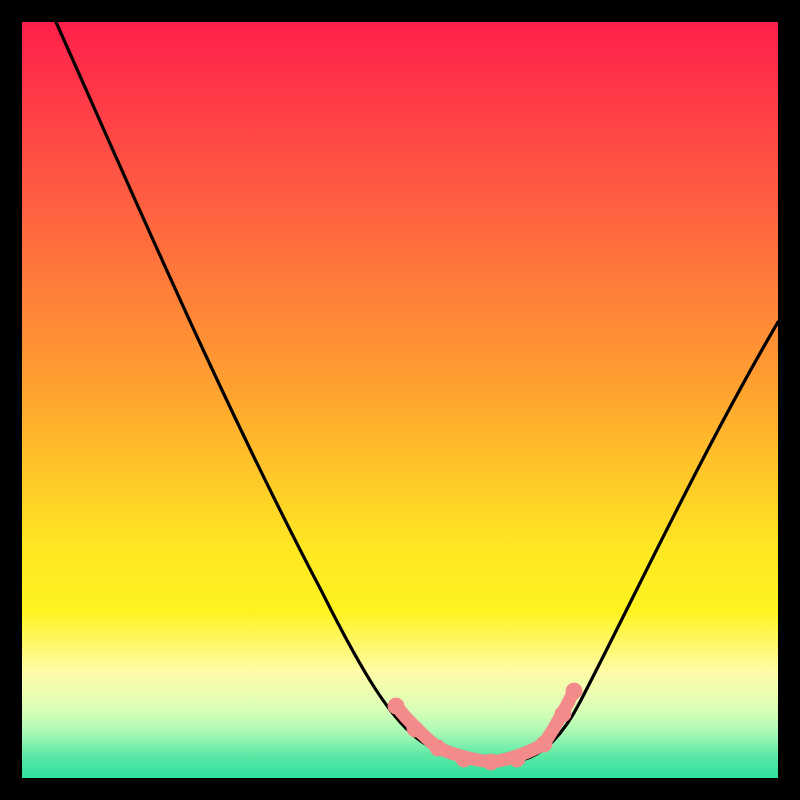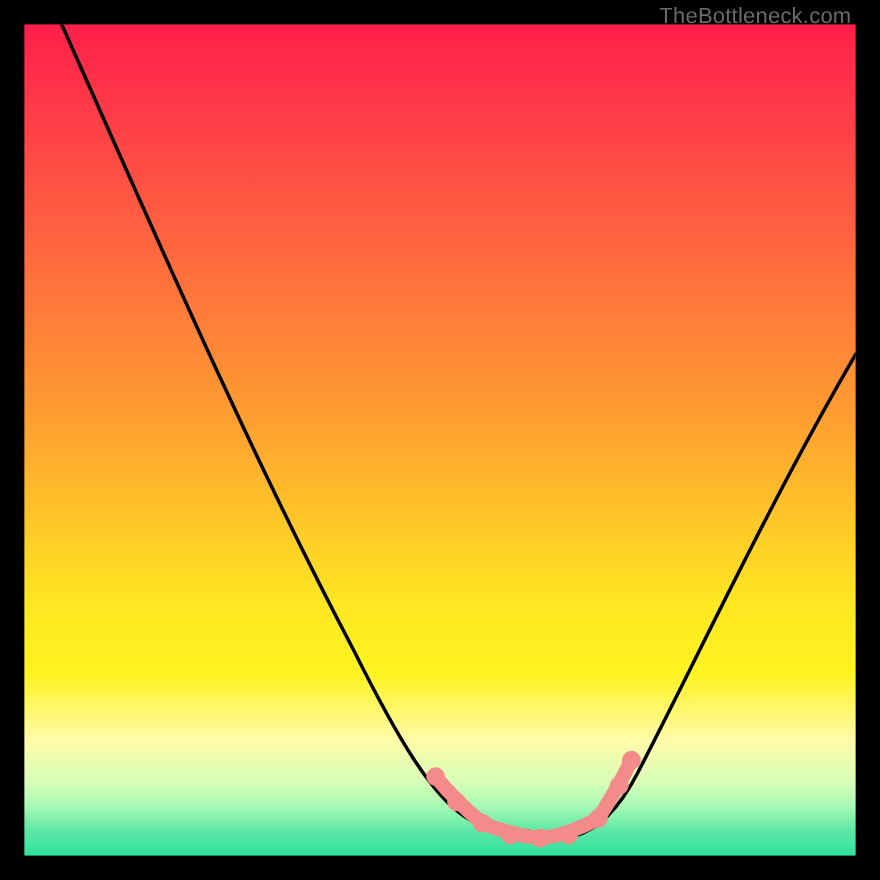--- a/index.html
+++ b/index.html
@@ -55,21 +55,20 @@
     color: #6b6b6b;
     font-size: 20px;
     letter-spacing: 0.2px;
     user-select: none;
   }
 </style>
 </head>
 <body>
 
 <div class="frame">
-  <div class="watermark">TheBottleneck.com</div>
   <div class="plot-area">
     <div class="gradient"></div>
     <svg class="curve" viewBox="0 0 756 756" preserveAspectRatio="none">
 
       <path d="M 34 0
                C 110 170, 200 380, 300 570
                C 340 650, 370 700, 400 720
                C 430 740, 470 745, 500 738
                C 520 733, 540 715, 558 680
                C 610 580, 680 430, 756 300" fill="none" stroke="#000" stroke-width="3.2" stroke-linecap="round"></path>

